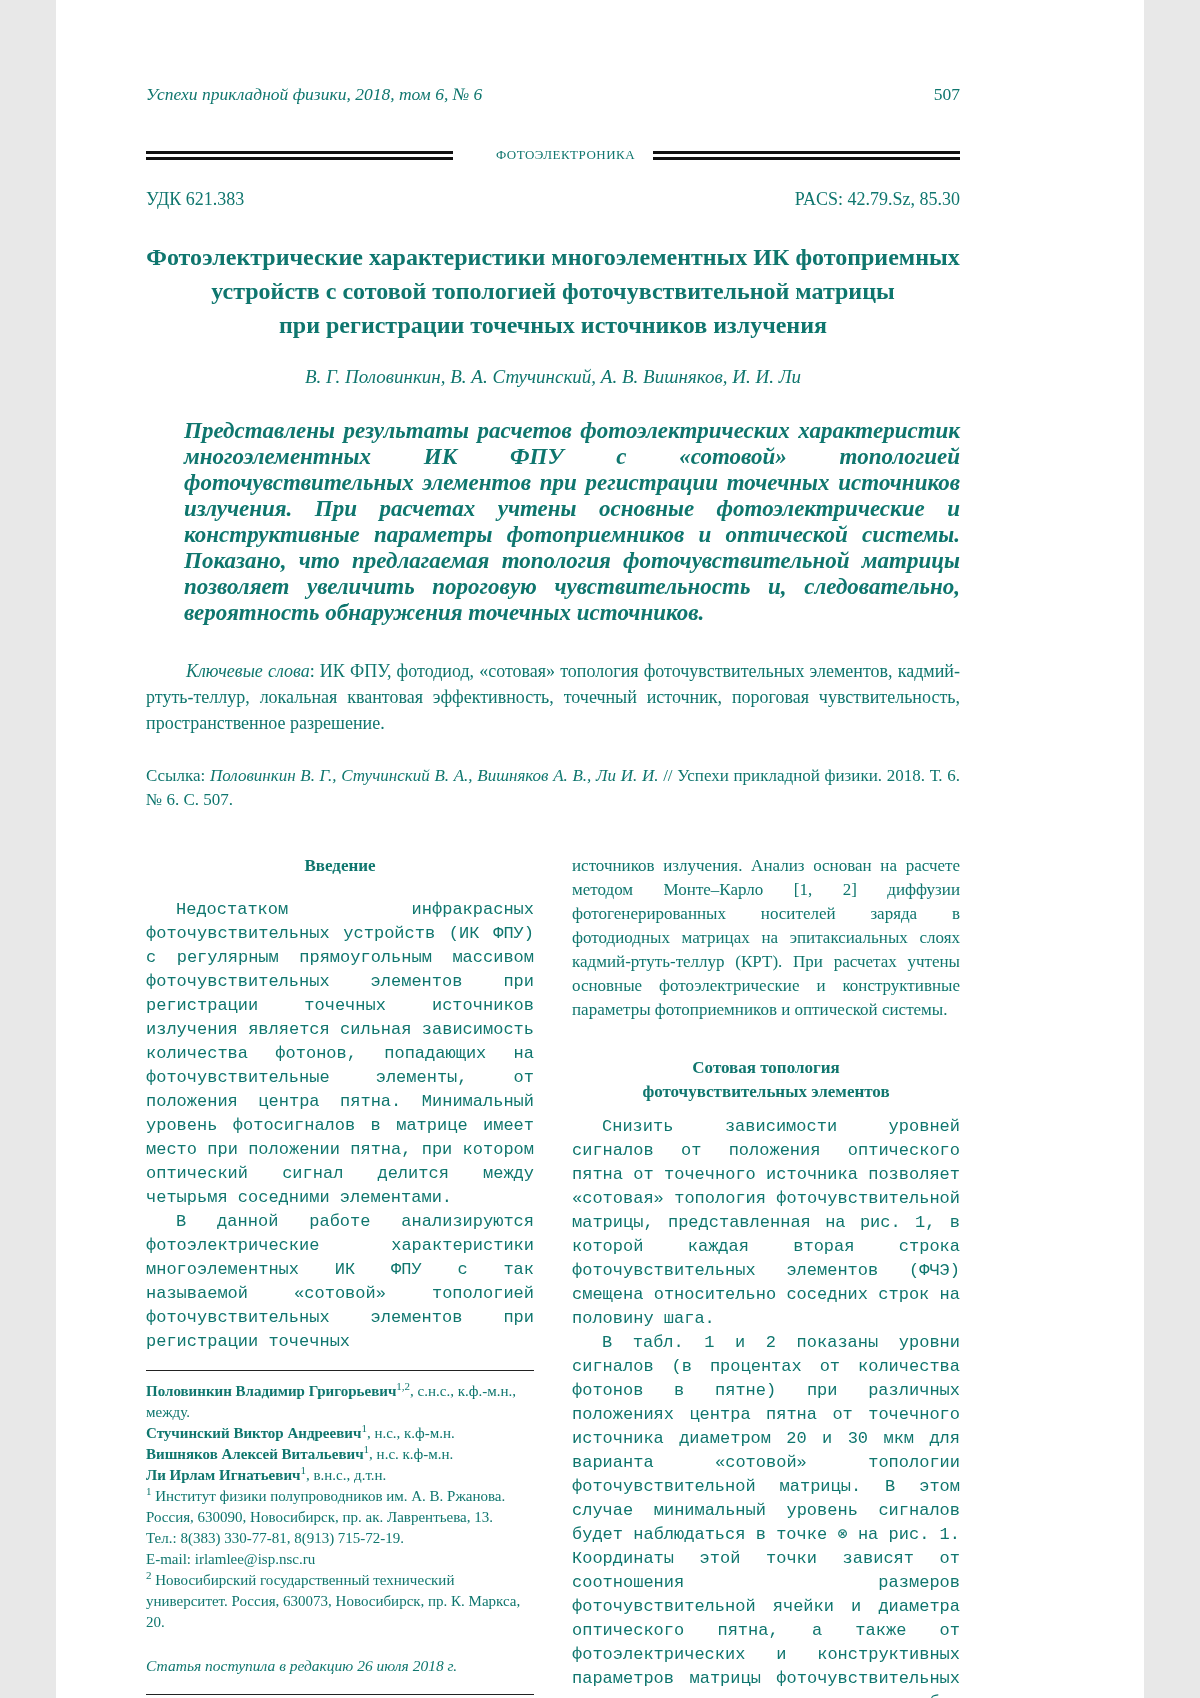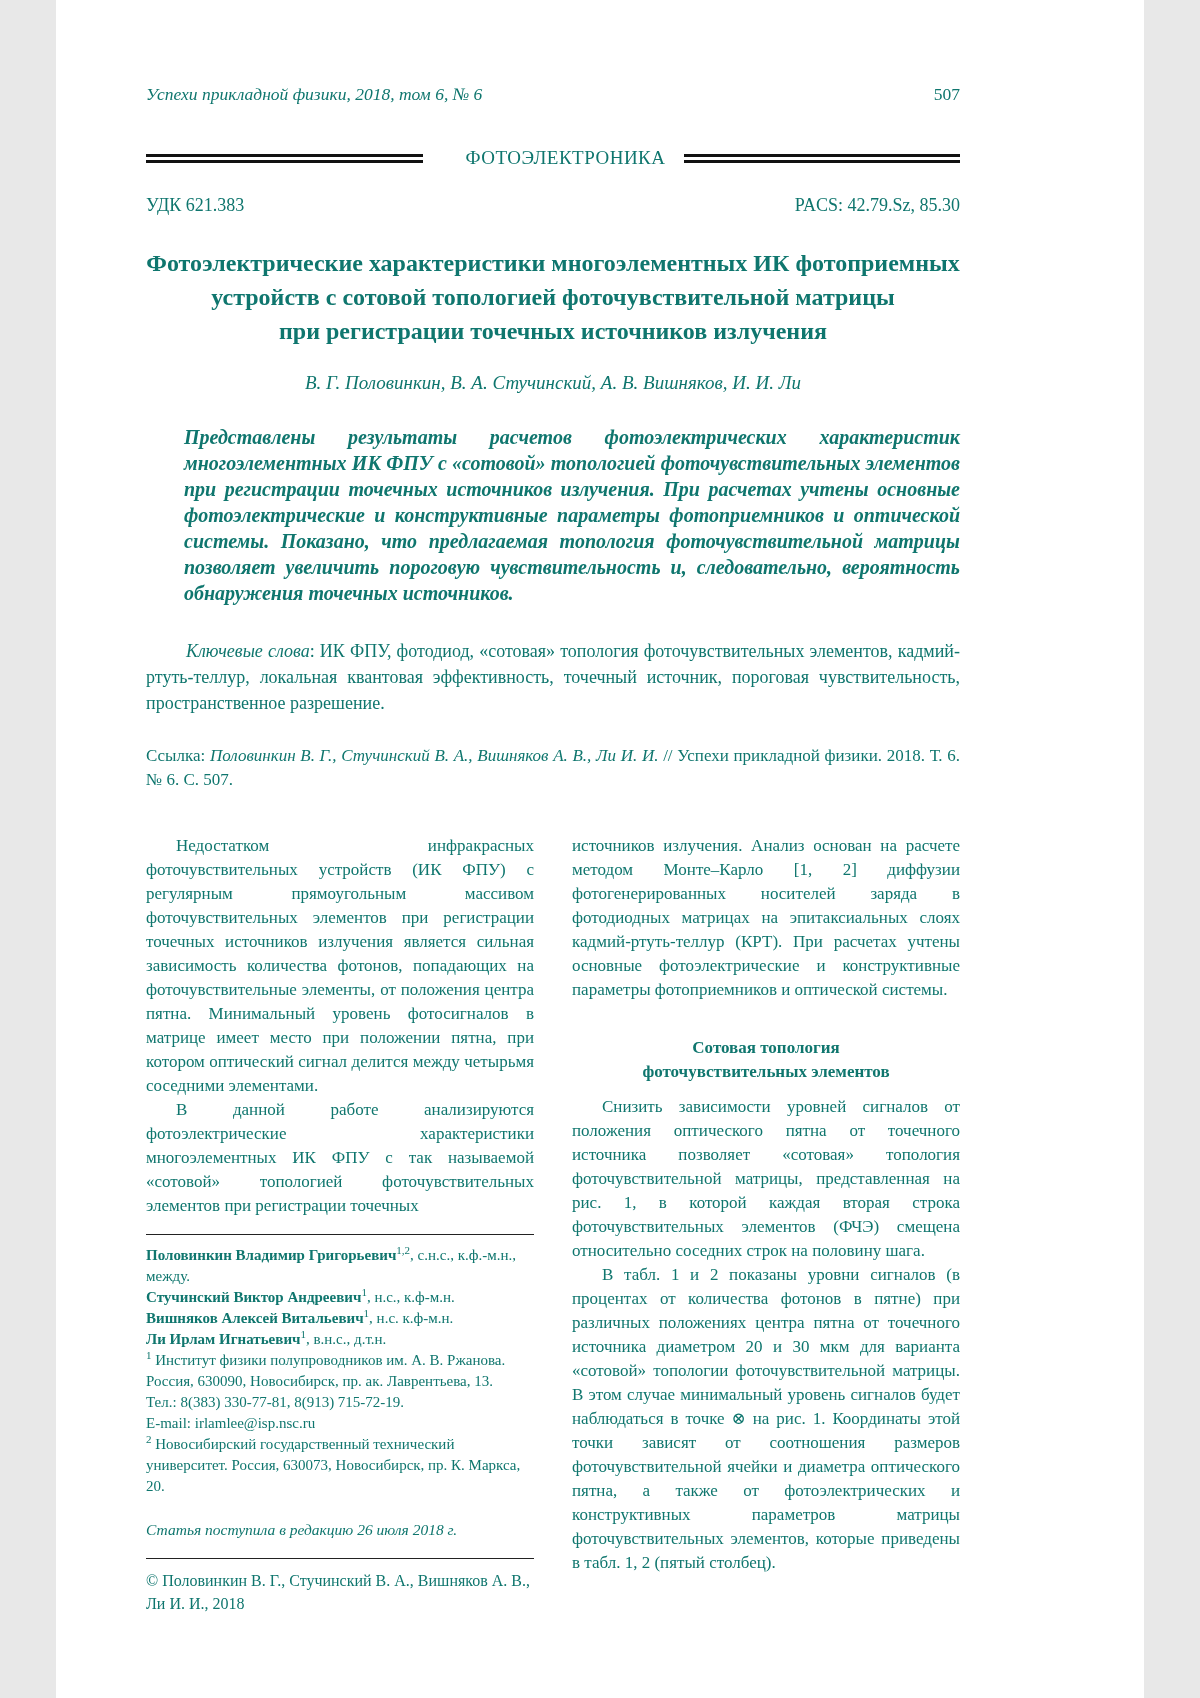--- a/index.html
+++ b/index.html
@@ -38,21 +38,21 @@
   }
   .banner-line {
     flex: 1 1 auto;
     height: 9px;
     box-sizing: border-box;
     border-top: 3px solid #111;
     border-bottom: 3px solid #111;
   }
   .banner-text {
     flex: 0 0 auto;
-    font-size: 19px;
+    font-size: 13px;
     letter-spacing: 0.5px;
     padding: 0 4px;
     white-space: nowrap;
     margin-left: 25px;
   }
 
   
   .codes-row {
     margin-top: 26px;
     display: flex;
@@ -74,21 +74,21 @@
     text-align: center;
     font-style: italic;
     font-size: 19px;
   }
 
   
   .abstract {
     margin: 30px 0 0 38px;
     font-weight: bold;
     font-style: italic;
-    font-size: 20px;
+    font-size: 23px;
     line-height: 26px;
     text-align: justify;
   }
 
   
   .keywords {
     margin: 32px 0 0 0;
     font-size: 18px;
     line-height: 26px;
     text-align: justify;
@@ -126,21 +126,21 @@
     font-size: 17px;
     font-weight: bold;
     text-align: center;
     white-space: pre-line;
   }
   .col-heading.mid {
     margin-top: 34px;
     margin-bottom: 11px;
   }
   .body-par { margin: 0; }
-  .body-par.indent { text-indent: 30px; }
+  .body-par.indent { text-indent: 30px; font-family: Liberation Mono, monospace; }
 
   
   .footnote-rule {
     border: 0;
     border-top: 1.5px solid #222;
     margin: 16px 0 10px 0;
   }
   .footnote-rule.second {
     margin: 18px 0 10px 0;
   }
@@ -197,20 +197,21 @@
   <p class="abstract">Представлены результаты расчетов фотоэлектрических характеристик многоэлементных ИК ФПУ с «сотовой» топологией фоточувствительных элементов при регистрации точечных источников излучения. При расчетах учтены основные фотоэлектрические и конструктивные параметры фотоприемников и оптической системы. Показано, что предлагаемая топология фоточувствительной матрицы позволяет увеличить пороговую чувствительность и, следовательно, вероятность обнаружения точечных источников.</p>
 
   <p class="keywords"><span class="kw-label">Ключевые слова</span><span>: ИК ФПУ, фотодиод, «сотовая» топология фоточувствительных элементов, кадмий-ртуть-теллур, локальная квантовая эффективность, точечный источник, пороговая чувствительность, пространственное разрешение.</span></p>
 
   <p class="citation"><span class="cit-label">Ссылка:</span><span class="cit-authors"> Половинкин В. Г., Стучинский В. А., Вишняков А. В., Ли И. И. </span><span>// Успехи прикладной физики. 2018. Т. 6. № 6. С. 507.</span></p>
 
 
   <div class="columns">
 
     <div class="col">
+      <h2 class="col-heading">Введение</h2>
       <p class="body-par indent">Недостатком инфракрасных фоточувствительных устройств (ИК ФПУ) с регулярным прямоугольным массивом фоточувствительных элементов при регистрации точечных источников излучения является сильная зависимость количества фотонов, попадающих на фоточувствительные элементы, от положения центра пятна. Минимальный уровень фотосигналов в матрице имеет место при положении пятна, при котором оптический сигнал делится между четырьмя соседними элементами.</p>
       <p class="body-par indent">В данной работе анализируются фотоэлектрические характеристики многоэлементных ИК ФПУ с так называемой «сотовой» топологией фоточувствительных элементов при регистрации точечных</p>
 
       <hr class="footnote-rule">
 
       <div class="footnotes">
         <p class="fn"><b>Половинкин Владимир Григорьевич</b><sup>1,2</sup><span>, с.н.с., к.ф.-м.н., между.</span></p>
         <p class="fn"><b>Стучинский Виктор Андреевич</b><sup>1</sup><span>, н.с., к.ф-м.н.</span></p>
         <p class="fn"><b>Вишняков Алексей Витальевич</b><sup>1</sup><span>, н.с. к.ф-м.н.</span></p>
         <p class="fn"><b>Ли Ирлам Игнатьевич</b><sup>1</sup><span>, в.н.с., д.т.н.</span></p>

